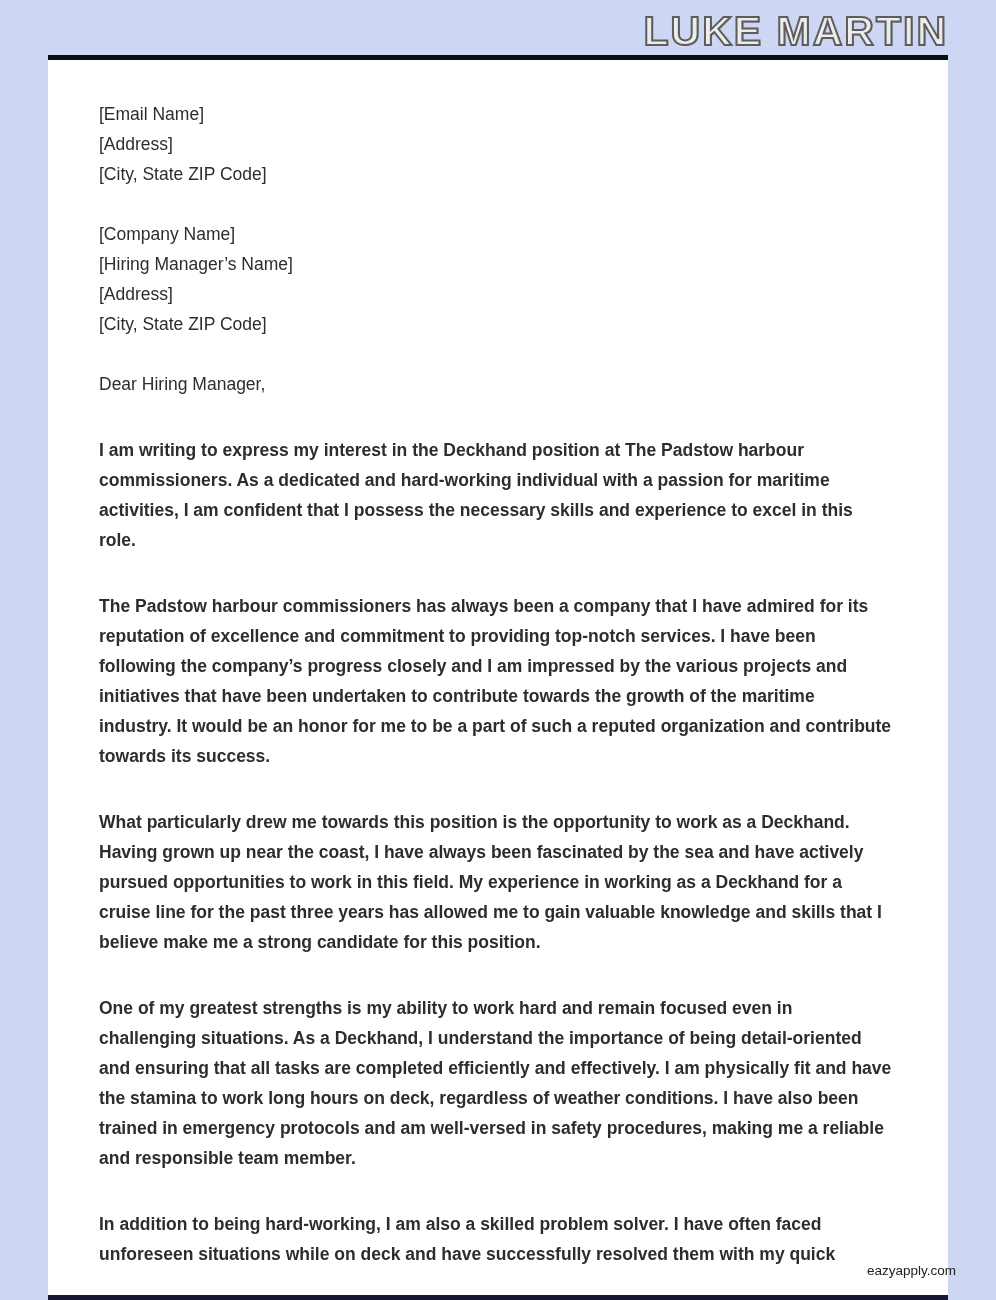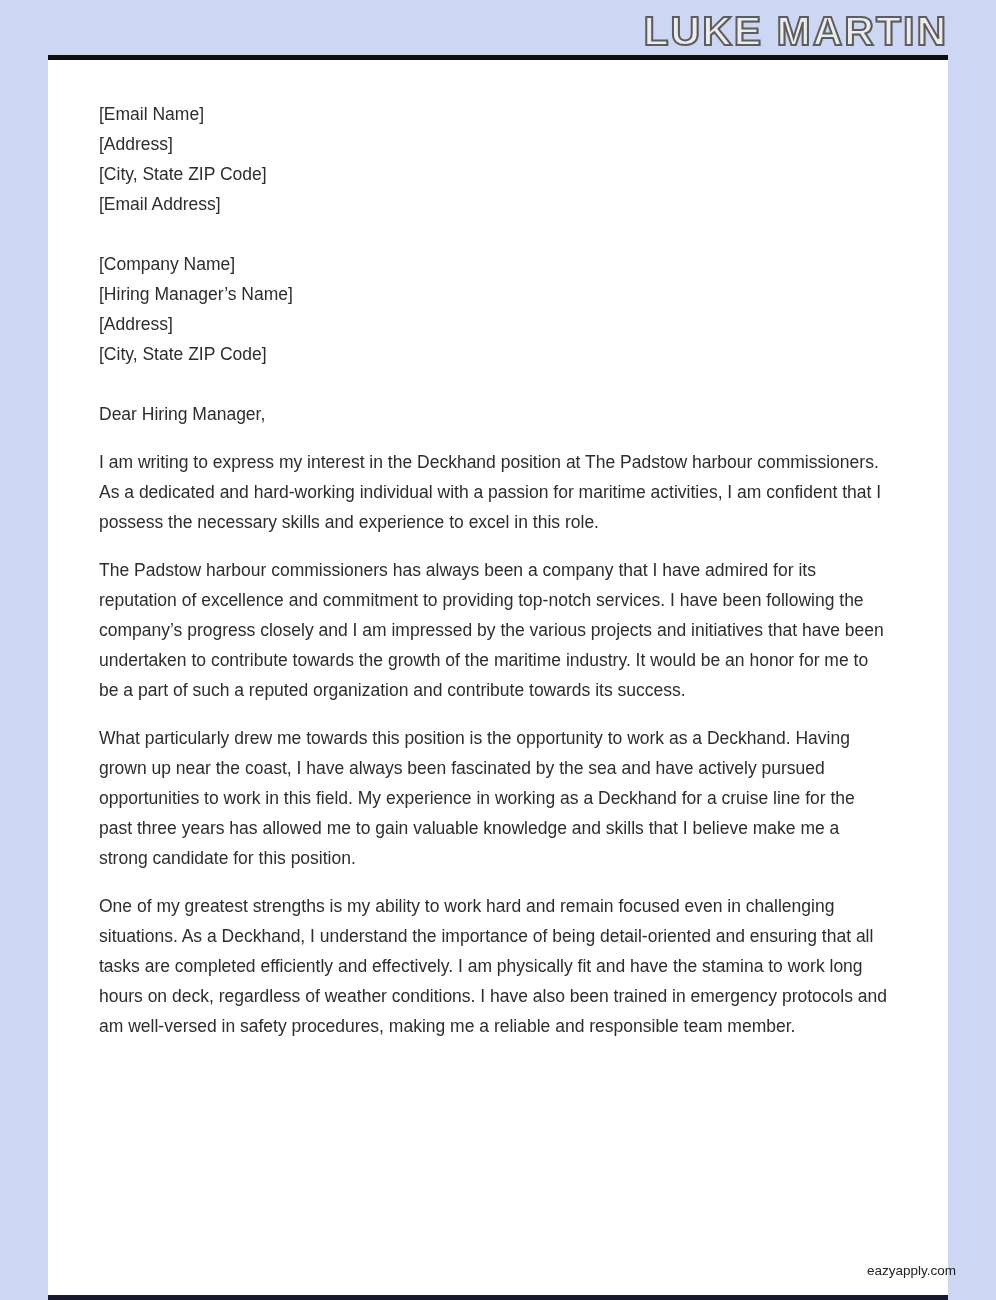--- a/index.html
+++ b/index.html
@@ -53,21 +53,21 @@
     padding: 39px 56px 20px 51px;
     color: #2d2d2d;
     font-size: 17.5px;
     line-height: 30px;
     overflow: hidden;
   }
   .addr-block { margin-top: 30px; }
   .addr-block.first { margin-top: 0; }
   .addr-line { white-space: pre; }
   .salutation { margin-top: 30px; }
-  .para { margin-top: 18px; font-weight: 400; }
+  .para { margin-top: 36px; font-weight: 700; }
   .watermark {
     position: absolute;
     right: 40px;
     bottom: 22px;
     font-size: 13.5px;
     color: #222222;
     background: transparent;
   }
   .bottom-bar {
     position: absolute;
@@ -90,36 +90,36 @@
     </div>
 
     <div class="header-rule"></div>
 
     <div class="page">
 
       <div class="addr-block first">
         <div class="addr-line">[Email Name]</div>
         <div class="addr-line">[Address]</div>
         <div class="addr-line">[City, State ZIP Code]</div>
-        <div class="addr-line">[Email Address]</div>
       </div>
 
       <div class="addr-block">
         <div class="addr-line">[Company Name]</div>
         <div class="addr-line">[Hiring Manager’s Name]</div>
         <div class="addr-line">[Address]</div>
         <div class="addr-line">[City, State ZIP Code]</div>
       </div>
 
       <div class="salutation">Dear Hiring Manager,</div>
 
       <p class="para">I am writing to express my interest in the Deckhand position at The Padstow harbour commissioners. As a dedicated and hard-working individual with a passion for maritime activities, I am confident that I possess the necessary skills and experience to excel in this role.</p>
       <p class="para">The Padstow harbour commissioners has always been a company that I have admired for its reputation of excellence and commitment to providing top-notch services. I have been following the company’s progress closely and I am impressed by the various projects and initiatives that have been undertaken to contribute towards the growth of the maritime industry. It would be an honor for me to be a part of such a reputed organization and contribute towards its success.</p>
       <p class="para">What particularly drew me towards this position is the opportunity to work as a Deckhand. Having grown up near the coast, I have always been fascinated by the sea and have actively pursued opportunities to work in this field. My experience in working as a Deckhand for a cruise line for the past three years has allowed me to gain valuable knowledge and skills that I believe make me a strong candidate for this position.</p>
       <p class="para">One of my greatest strengths is my ability to work hard and remain focused even in challenging situations. As a Deckhand, I understand the importance of being detail-oriented and ensuring that all tasks are completed efficiently and effectively. I am physically fit and have the stamina to work long hours on deck, regardless of weather conditions. I have also been trained in emergency protocols and am well-versed in safety procedures, making me a reliable and responsible team member.</p>
+      <p class="para">In addition to being hard-working, I am also a skilled problem solver. I have often faced unforeseen situations while on deck and have successfully resolved them with my quick</p>
 
     </div>
 
   </div>
 
   <div class="watermark">eazyapply.com</div>
   <div class="bottom-bar"></div>
 </div>
 
 </body></html>

